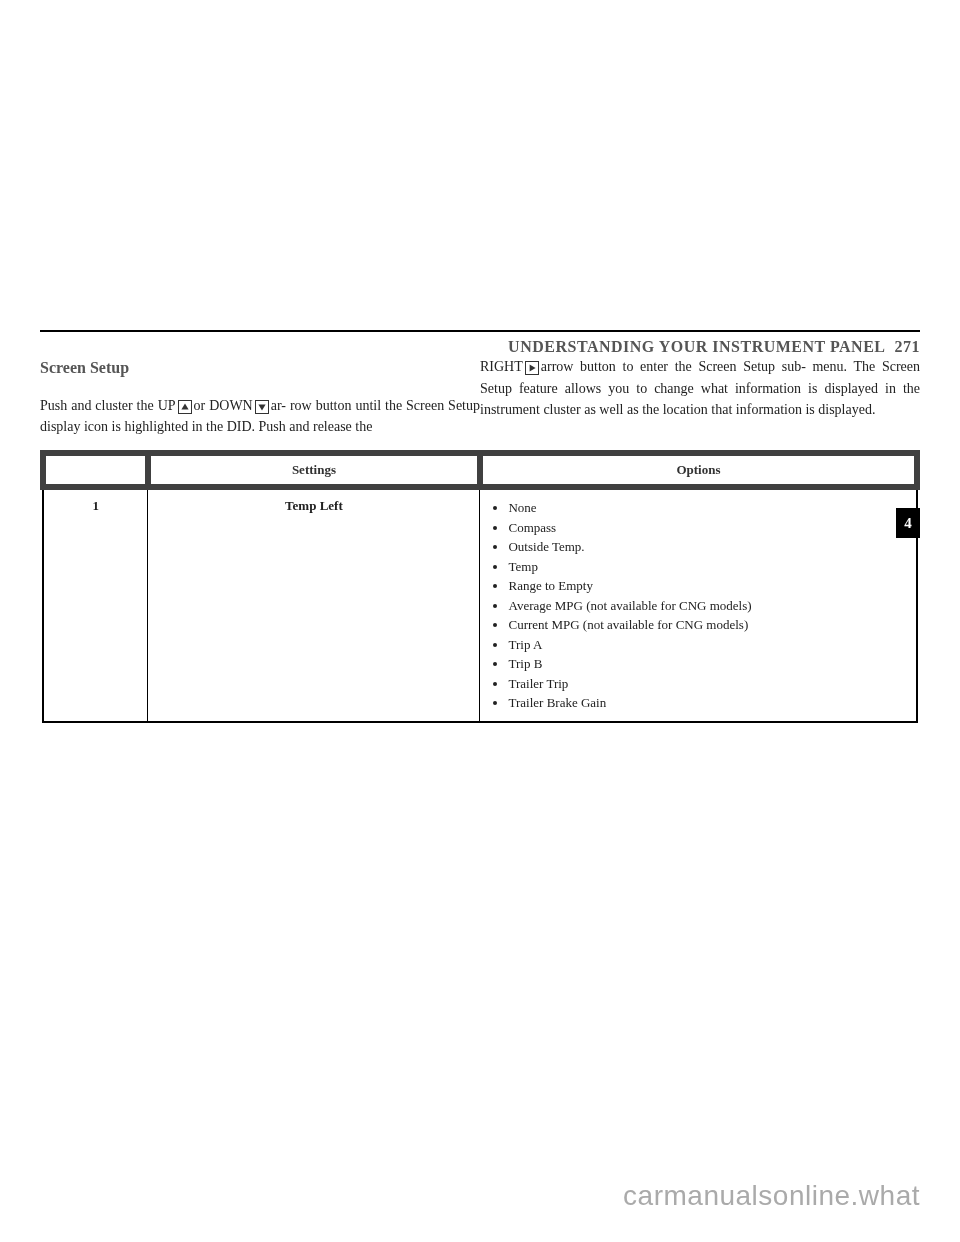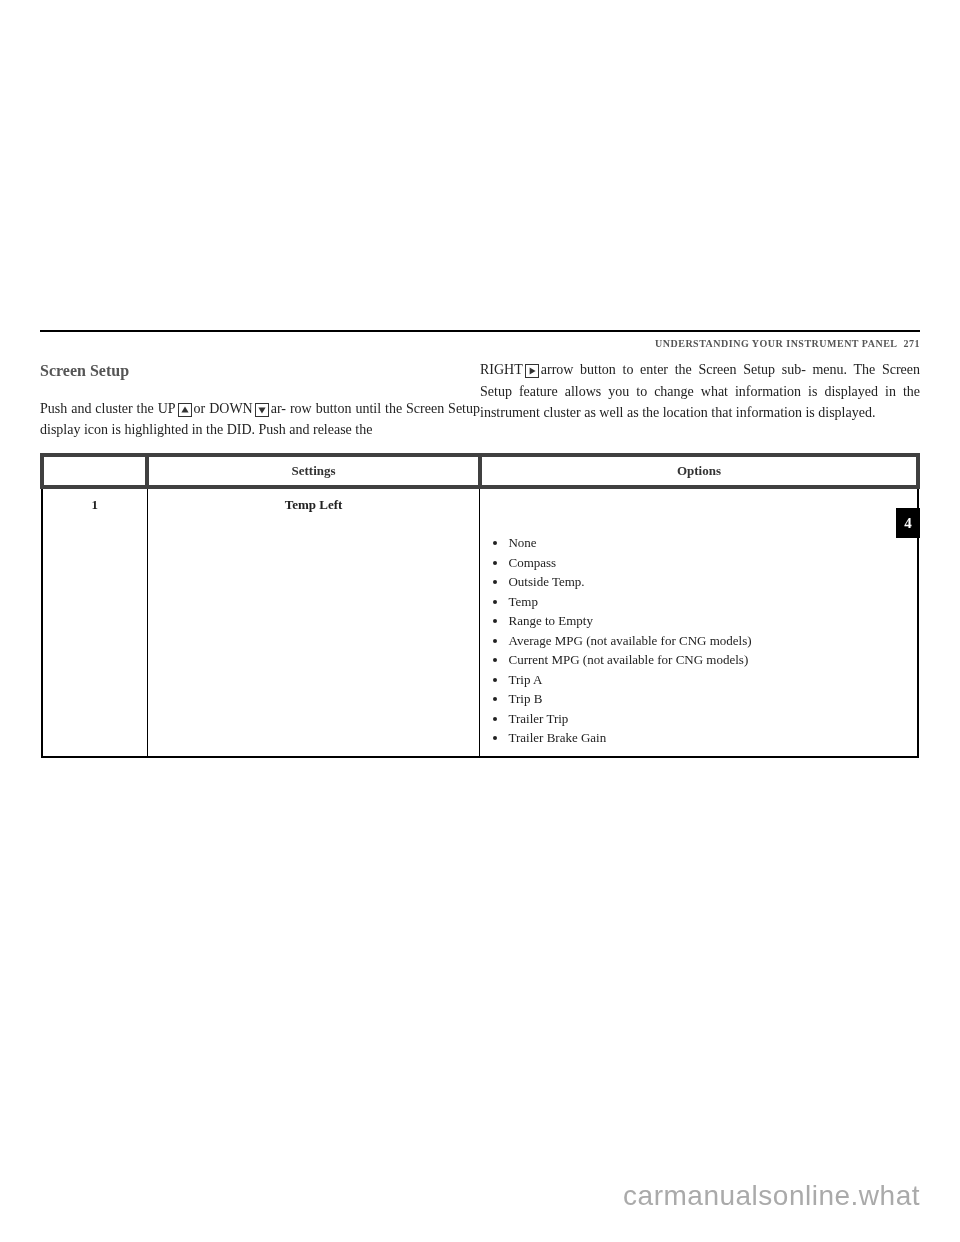--- a/index.html
+++ b/index.html
@@ -21,25 +21,24 @@
     right: 40px;
     bottom: 330px;
   }
   .header-line {
     border-top: 2px solid #000;
     margin-bottom: 6px;
   }
   .header-row {
     display: flex;
     justify-content: flex-end;
-    font-size: 10px;
+    font-size: 16px;
     font-weight: bold;
     letter-spacing: 0.5px;
     color: #555;
-    margin-bottom: 10px;
   }
   .section-title {
     font-size: 16px;
     font-weight: bold;
     color: #555;
     margin-bottom: 14px;
   }
   .body-columns {
     display: flex;
     font-size: 14px;
@@ -67,41 +66,40 @@
     width: 100%;
     height: 100%;
   }
   table {
     width: 100%;
     border-collapse: collapse;
     border: 2px solid #000;
     font-size: 13px;
   }
   th {
-    border: 4px solid #404040;
+    border: 6px solid #404040;
     padding: 6px 8px;
     font-weight: bold;
     text-align: center;
     color: #333;
   }
   td {
     border: 1px solid #000;
     padding: 8px 10px;
     vertical-align: top;
     color: #222;
   }
   td.center {
     text-align: center;
     font-weight: bold;
   }
   ul.opts {
     list-style: disc;
     padding-left: 18px;
     line-height: 1.5;
-    margin-top: 36px;
   }
   .side-tab {
     position: absolute;
     right: 0;
     top: 178px;
     width: 24px;
     height: 30px;
     background: #000;
     color: #fff;
     font-size: 15px;

